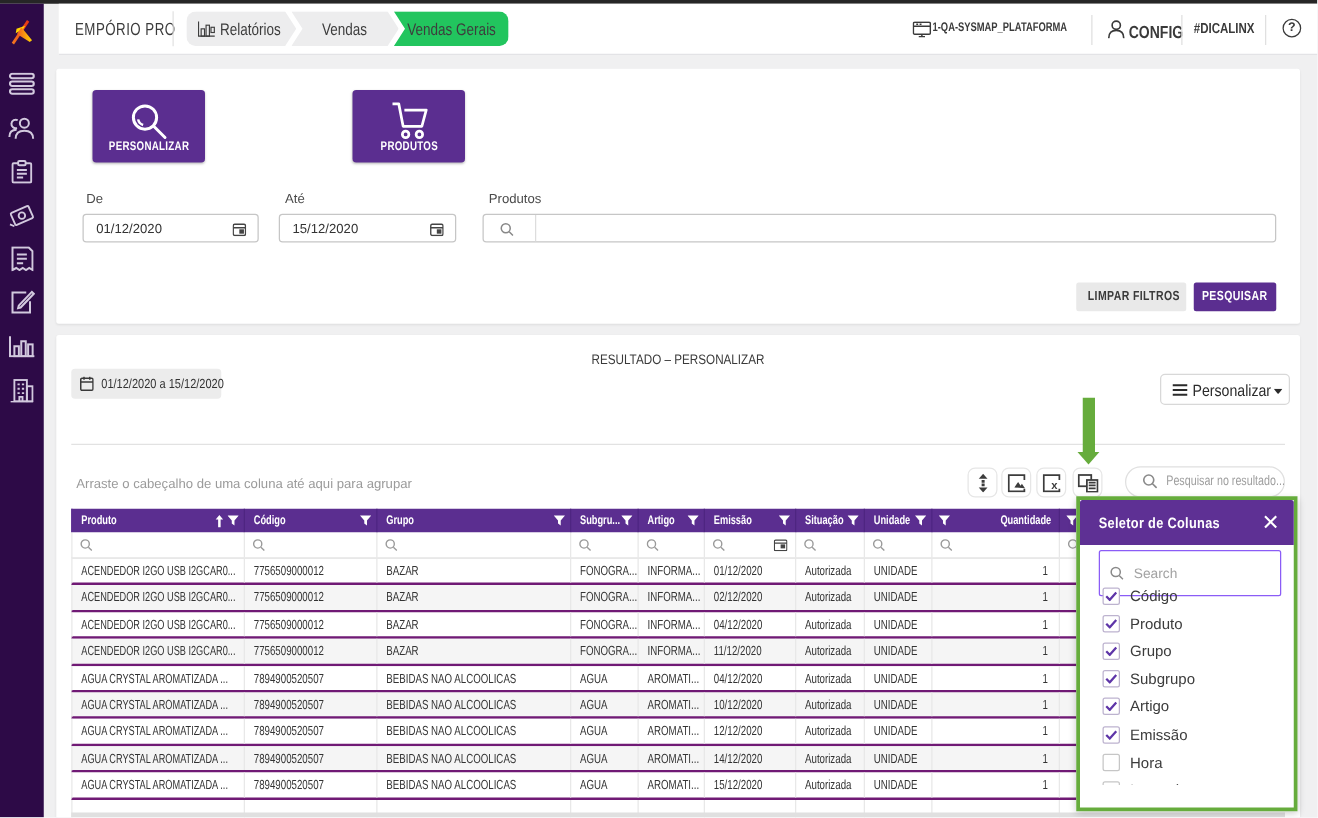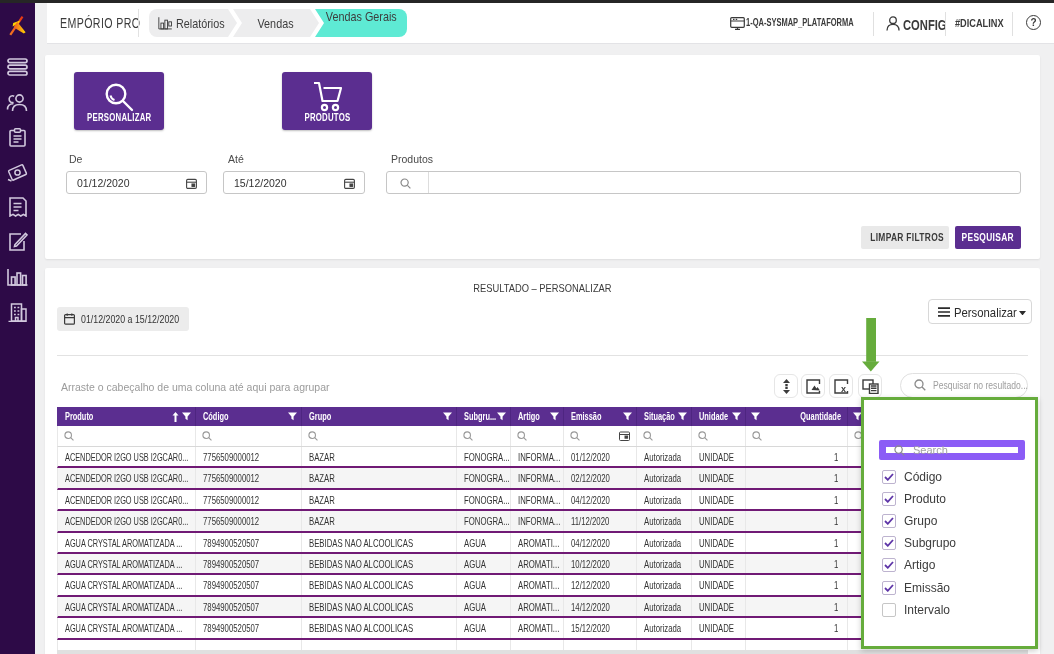--- a/index.html
+++ b/index.html
@@ -136,21 +136,21 @@
               <rect x="3.5" y="7" width="3.2" height="7"></rect>
               <rect x="8.2" y="3.5" width="3.2" height="10.5"></rect>
               <rect x="12.9" y="5.5" width="3.2" height="5"></rect>
             </g>
           </svg>
         <span class="cnd" style="font-size:13.5px;color:#3d3d3d;margin-left:4px">Relatórios</span>
       </div>
       <div style="width:86px;height:28px;background:#ededee;clip-path:polygon(0 0,calc(100% - 9px) 0,100% 50%,calc(100% - 9px) 100%,0 100%,9px 50%);margin-left:-4px;display:flex;align-items:center;justify-content:center">
         <span class="cndc" style="font-size:13.5px;color:#3d3d3d">Vendas</span>
       </div>
-      <div style="width:92px;height:28px;background:#5eead4;clip-path:polygon(0 0,100% 0,100% 100%,0 100%,9px 50%);margin-left:-4px;display:flex;align-items:flex-start;justify-content:center">
+      <div style="width:92px;height:28px;background:#22c55e;clip-path:polygon(0 0,100% 0,100% 100%,0 100%,9px 50%);margin-left:-4px;display:flex;align-items:center;justify-content:center">
         <span class="cndc" style="font-size:13.5px;color:#3d3d3d">Vendas Gerais</span>
       </div>
     </div>
 
     <svg class="abs" style="left:683px;top:14px" width="15" height="13" viewBox="0 0 15 13">
         <g fill="none" stroke="#3a3a3a" stroke-width="1.2">
           <rect x="0.7" y="0.7" width="13.6" height="9.6" rx="1"></rect>
           <path d="M0.7 4 H14.3 M3 2.3 h1.5 M5.7 2.3 h1.5"></path>
           <path d="M5 12.3 h5 M7.5 10.3 v2"></path>
         </g>
@@ -226,21 +226,21 @@
       <div class="abs" style="left:41px;top:0;width:1px;height:21px;background:#ddd"></div>
     </div>
 
     <div class="abs" style="left:816px;top:171px;width:88px;height:23px;background:#e9e9e9;border-radius:2px;text-align:center;line-height:23px;font-size:10.5px;font-weight:bold;color:#3a3a3a"><span class="cndc" style="letter-spacing:.4px">LIMPAR FILTROS</span></div>
     <div class="abs" style="left:910px;top:171px;width:66px;height:23px;background:#5b2e90;border-radius:2px;text-align:center;line-height:23px;font-size:10.5px;font-weight:bold;color:#fff"><span class="cndc" style="letter-spacing:.4px">PESQUISAR</span></div>
   </div>
 
   <div class="card" id="card2" style="left:45px;top:268px;width:995px;height:390px">
     <div class="abs" style="left:0;right:0;top:14px;text-align:center;font-size:11px;font-weight:normal;color:#3a3a3a"><span class="cndc" style="transform:scaleX(.85)">RESULTADO – PERSONALIZAR</span></div>
 
-    <div class="abs" style="left:12px;top:39px;width:132px;height:24px;background:#ececec;border-radius:3px;display:flex;align-items:center">
+    <div class="abs" style="left:12px;top:27px;width:120px;height:24px;background:#ececec;border-radius:3px;display:flex;align-items:center">
       <svg style="margin-left:7px;flex:none" width="11" height="12" viewBox="0 0 11 12">
           <g fill="none" stroke="#3a3a3a" stroke-width="1.2">
             <rect x="0.6" y="1.6" width="9.8" height="9.6" rx="1"></rect>
             <path d="M0.6 4.6 H10.4 M3.2 0.4 v2.4 M7.8 0.4 v2.4"></path>
           </g>
         </svg>
       <span class="cnd" style="margin-left:6px;font-size:10.5px;color:#333;transform:scaleX(.84)">01/12/2020 a 15/12/2020</span>
     </div>
 
     <div class="abs" style="left:883px;top:31px;width:104px;height:25px;border:1px solid #d8d8d8;border-radius:4px;background:#fff">
@@ -561,21 +561,29 @@
 
     <div class="abs" style="left:12px;top:382px;width:971px;height:3.5px;background:#e0e0e0"></div>
   </div>
 
   <svg class="abs" style="left:860px;top:318px" width="21" height="54" viewBox="0 0 21 54">
     <rect x="6.2" y="0" width="9.8" height="43.8" fill="#66ac3c"></rect>
     <polygon points="2,43.5 19.5,43.5 10.8,53.5" fill="#66ac3c"></polygon>
   </svg>
 
   <div class="abs" id="popup" style="left:861px;top:397px;width:177px;height:252px;background:#fff;border:3px solid #66ac3c;box-shadow:0 2px 6px rgba(0,0,0,.2)">
-    <div class="abs" style="left:15px;top:40px;width:146px;height:20px;border:7px solid #8b5cf6;border-radius:2px;display:flex;align-items:center">
+    <div class="abs" style="left:0;top:0;width:171px;height:36px;background:#5e3094;border-radius:2px 2px 0 0">
+      <div class="abs" style="left:15px;top:11px;font-size:12px;font-weight:bold;color:#fff;letter-spacing:.3px"><span class="cnd" style="transform:scaleX(.85)">Seletor de Colunas</span></div>
+      <svg class="abs" style="right:13px;top:12px" width="11" height="11" viewBox="0 0 11 11">
+          <g stroke="#fff" stroke-width="1.7">
+            <path d="M1 1 L10 10 M10 1 L1 10"></path>
+          </g>
+        </svg>
+    </div>
+    <div class="abs" style="left:15px;top:40px;width:146px;height:37px;border:1px solid #8b5cf6;border-radius:2px;display:flex;align-items:center">
       <svg style="margin-left:8px" width="11" height="11" viewBox="0 0 12 12">
           <g fill="none" stroke="#8a8a8a" stroke-width="1.3">
             <circle cx="5" cy="5" r="4"></circle>
             <path d="M8 8 L11.3 11.3"></path>
           </g>
         </svg>
       <span style="margin-left:8px;font-size:11px;color:#a3a3a3">Search</span>
     </div>
     <div class="abs" style="left:0;top:66px;width:171px;height:162px;overflow:hidden">
       <div class="cbrow">
@@ -621,17 +629,21 @@
       <div class="cbrow">
           <span class="cb ck">
             <svg width="10" height="8" viewBox="0 0 10 8">
               <path d="M1 4 L3.8 6.8 L9 1" fill="none" stroke="#5e35a8" stroke-width="1.8"></path>
             </svg>
           </span>
           <span class="cbl">Emissão</span>
         </div>
       <div class="cbrow">
           <span class="cb"></span>
+          <span class="cbl">Hora</span>
+        </div>
+      <div class="cbrow">
+          <span class="cb"></span>
           <span class="cbl">Intervalo</span>
         </div>
     </div>
   </div>
 </div>
 
 </body></html>

